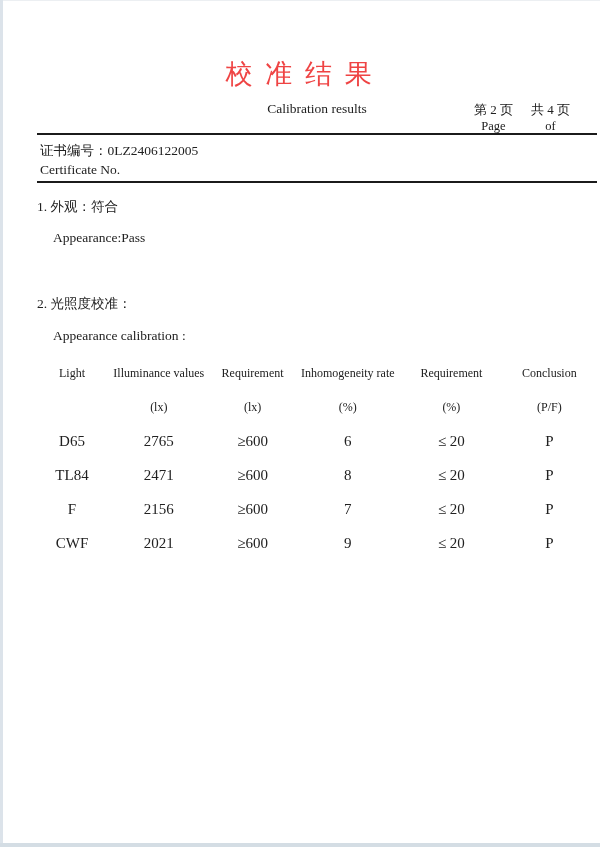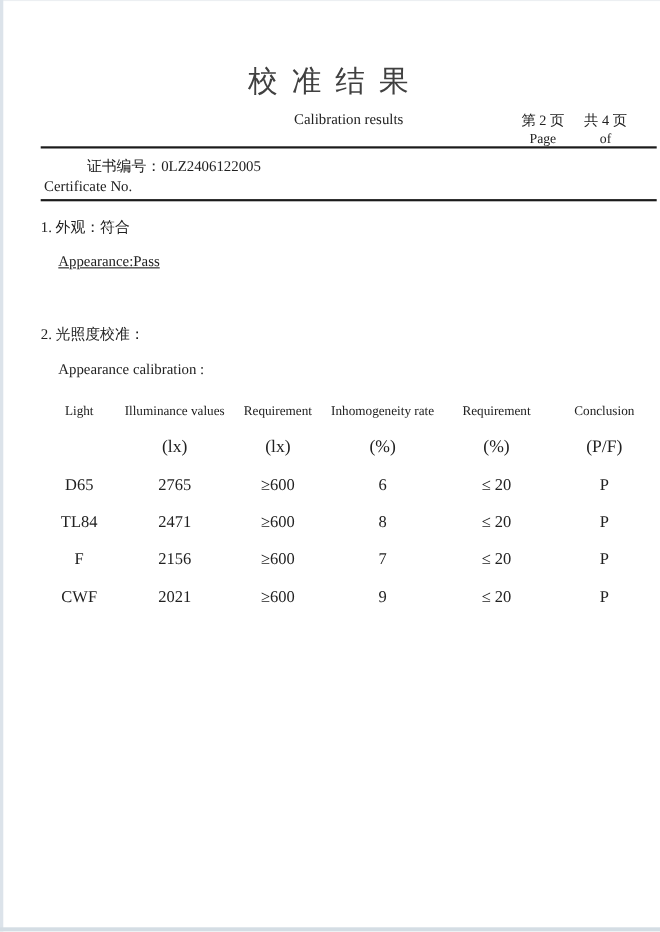--- a/index.html
+++ b/index.html
@@ -16,21 +16,21 @@
   .edge-bottom { position: absolute; left: 0; bottom: 0; width: 100%; height: 4px; background: #d4dde4; }
   .edge-top    { position: absolute; left: 0; top: 0; width: 100%; height: 1px; background: #eceff2; }
 
   .abs { position: absolute; }
 
   .doc-title {
     top: 56px; left: 0; width: 100%;
     text-align: center;
     font-size: 27px;
     letter-spacing: 3px;
-    color: #404040;
+    color: #ef4444;
     white-space: nowrap;
   }
   .doc-subtitle {
     top: 100px; left: 37px; width: 560px;
     text-align: center;
     font-size: 13.5px;
     line-height: 18px;
   }
   .pageinfo {
     top: 100px; right: 30px;
@@ -38,38 +38,38 @@
   }
   .pageinfo .col { text-align: center; }
   .pageinfo .zh { font-size: 13px; line-height: 19px; white-space: nowrap; text-align: center; }
   .pageinfo .en { font-size: 12.5px; line-height: 14px; }
 
   .rule { left: 37px; width: 560px; height: 2px; background: #1b1b1b; }
   .rule-1 { top: 133px; }
   .rule-2 { top: 181px; }
 
   .cert-block { top: 141px; left: 40px; }
-  .cert-zh { font-size: 13.5px; line-height: 19px; margin-left: 39px; }
+  .cert-zh { font-size: 13.5px; line-height: 19px; }
   .cert-en { font-size: 13.5px; line-height: 19px; }
 
   .sec-zh { left: 37px; font-size: 13.5px; }
   .sec-en { left: 53px; font-size: 13.5px; }
   .s1-zh { top: 198px; }
-  .s1-en { top: 230px; text-decoration: underline; }
+  .s1-en { top: 230px; }
   .s2-zh { top: 295px; }
   .s2-en { top: 328px; }
 
   .cal-table { top: 356px; left: 37px; width: 560px; }
   .t-row { display: flex; height: 34px; align-items: center; }
   .t-cell { text-align: center; }
   .c0 { width: 12.5%; } .c1 { width: 18.5%; } .c2 { width: 15%; }
   .c3 { width: 19%; }   .c4 { width: 18%; }   .c5 { width: 17%; }
   .t-zh   .t-cell { font-size: 13px; }
   .t-en   .t-cell { font-size: 12px; }
-  .t-unit .t-cell { font-size: 16px; }
+  .t-unit .t-cell { font-size: 12px; }
   .t-data .t-cell { font-size: 15px; }
 </style>
 </head>
 <body>
 
 <div class="page">
   <div class="edge-top abs"></div>
 
   <div class="abs doc-title">校 准 结 果</div>
   <div class="abs doc-subtitle">Calibration results</div>

